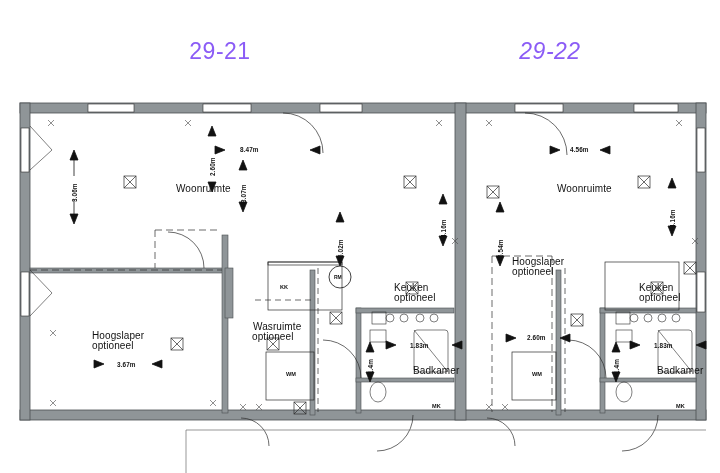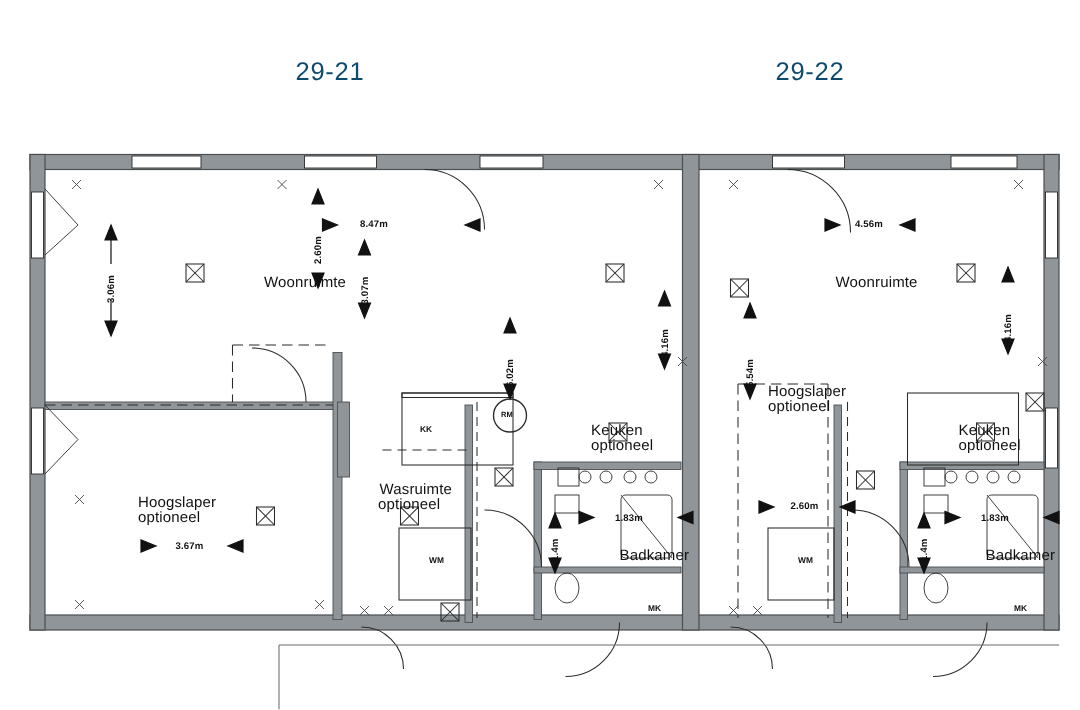--- a/index.html
+++ b/index.html
@@ -1,24 +1,24 @@
 <!DOCTYPE html>
 <html><head>
 <meta charset="utf-8">
 <style>
   html,body{margin:0;padding:0;background:#ffffff;}
   body{width:720px;height:473px;position:relative;overflow:hidden;
        font-family:"Liberation Sans","DejaVu Sans",sans-serif;color:#1a1a1a;}
 
   #plan{position:absolute;left:0;top:0;width:720px;height:473px;}
 
-  .unit-title{position:absolute;font-size:17px;letter-spacing:.5px;color:#0c4a6e;
+  .unit-title{position:absolute;font-size:23px;letter-spacing:.5px;color:#8b5cf6;
               white-space:nowrap;text-align:center;}
   #title-left{left:160px;top:38px;width:120px;}
-  #title-right{left:480px;top:38px;width:120px;}
+  #title-right{left:490px;top:38px;width:120px;font-style:italic;}
 
   .room-label{position:absolute;font-size:10px;line-height:9px;color:#111;
               white-space:nowrap;letter-spacing:.1px;}
 
   .dim{position:absolute;font-size:6.4px;color:#111;white-space:nowrap;
        letter-spacing:.1px;font-weight:600;}
   .dim.vert{transform:rotate(-90deg);transform-origin:left top;}
 
   .tag{position:absolute;font-size:5.6px;color:#111;white-space:nowrap;font-weight:600;}
 </style>

